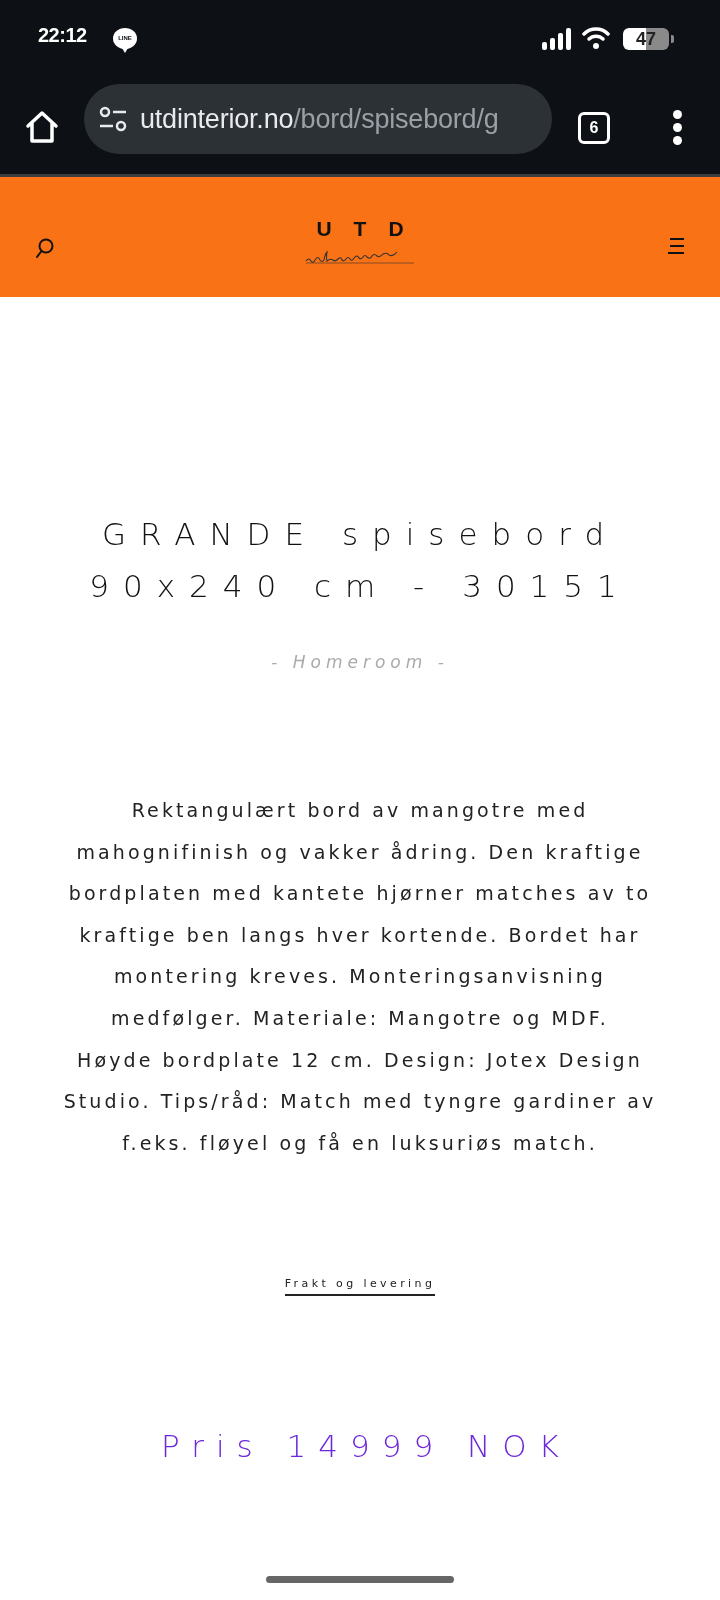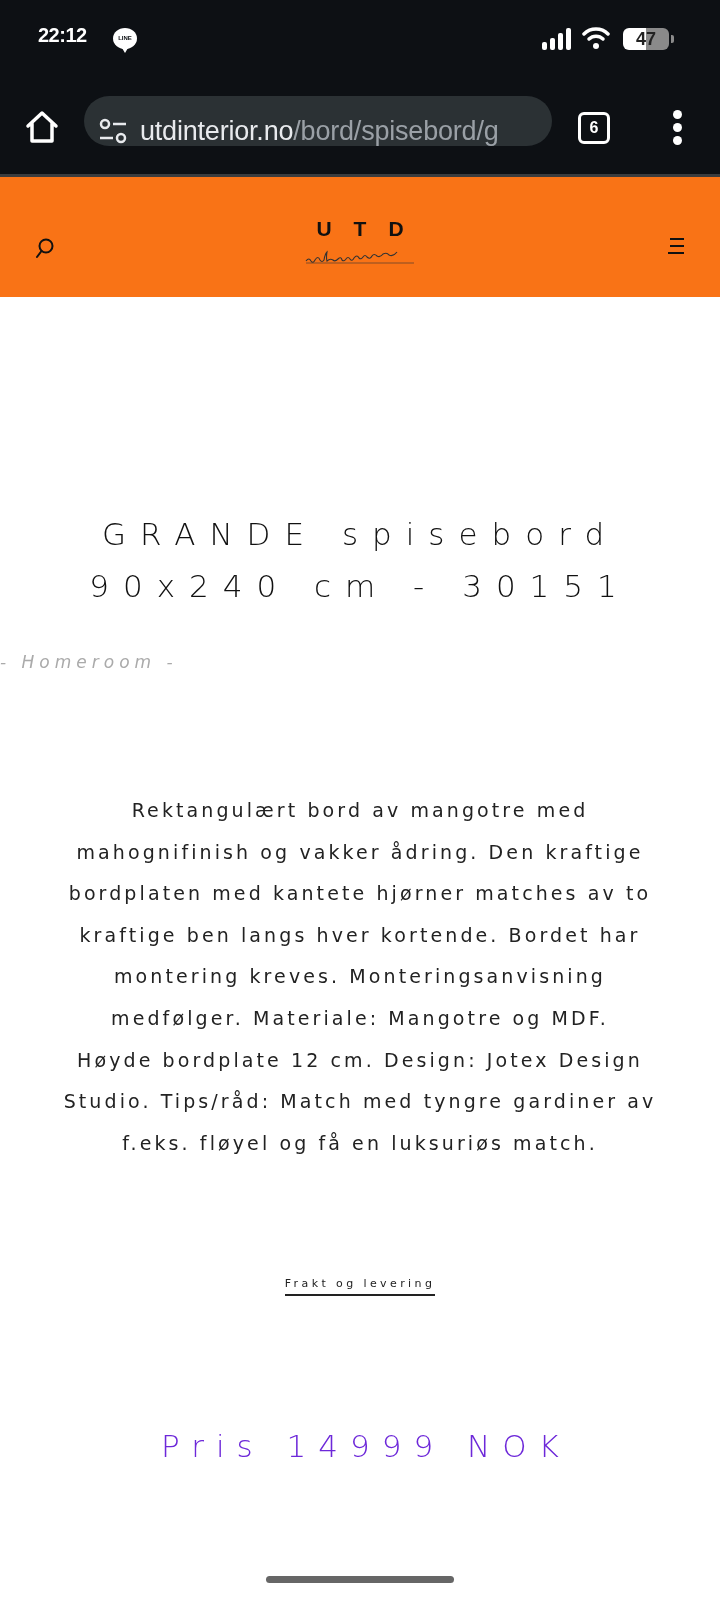--- a/index.html
+++ b/index.html
@@ -41,21 +41,21 @@
     .battery-tip { position: absolute; left: 671px; top: 35px; width: 3px; height: 8px; background: #8a8a8a; border-radius: 0 2px 2px 0; }
 
     
     .browser-bar {
       position: absolute; left: 0; top: 80px; width: 720px; height: 96px;
       background: #0d1014;
     }
     .browser-bar-bottom { position: absolute; left: 0; top: 174px; width: 720px; height: 3px; background: #3a3c3e; }
     .home-button { position: absolute; left: 22px; top: 27px; width: 40px; height: 40px; }
     .url-pill {
-      position: absolute; left: 84px; top: 16px; width: 468px; height: 50px;
+      position: absolute; left: 84px; top: 4px; width: 468px; height: 70px;
       background: #2b3134; border-radius: 35px; overflow: hidden;
     }
     .tune-icon { position: absolute; left: 14px; top: 21px; width: 30px; height: 28px; }
     .url-text {
       position: absolute; left: 56px; top: 0; height: 70px; line-height: 70px;
       font-family: "Liberation Sans", sans-serif; font-size: 27px; color: #e8eaed; white-space: nowrap;
       letter-spacing: -0.2px;
     }
     .url-text .path { color: #9aa0a6; }
     .tabs-button {
@@ -80,21 +80,21 @@
     .hamburger-button { position: absolute; left: 664px; top: 59px; width: 20px; height: 20px; }
     .hamburger-button span { position: absolute; height: 2px; background: #111; right: 0; }
 
     
     .product-title {
       position: absolute; left: 40px; top: 508px; width: 640px; text-align: center;
       font-family: "DejaVu Sans", sans-serif; font-weight: 300; font-size: 31px; line-height: 52px;
       letter-spacing: 14px; color: #111;
     }
     .brand-line {
-      position: absolute; left: 0; top: 652px; width: 720px; text-align: left;
+      position: absolute; left: 0; top: 652px; width: 720px; text-align: center;
       font-family: "DejaVu Sans", sans-serif; font-style: italic; font-size: 17px; color: #aaaaaa;
       letter-spacing: 5px;
     }
     .description {
       position: absolute; left: 30px; top: 790px; width: 660px; text-align: center;
       font-family: "DejaVu Sans", sans-serif; font-size: 19px; line-height: 41.6px;
       letter-spacing: 3.1px; color: #222;
     }
     .description div { white-space: nowrap; }
     .shipping-link {

